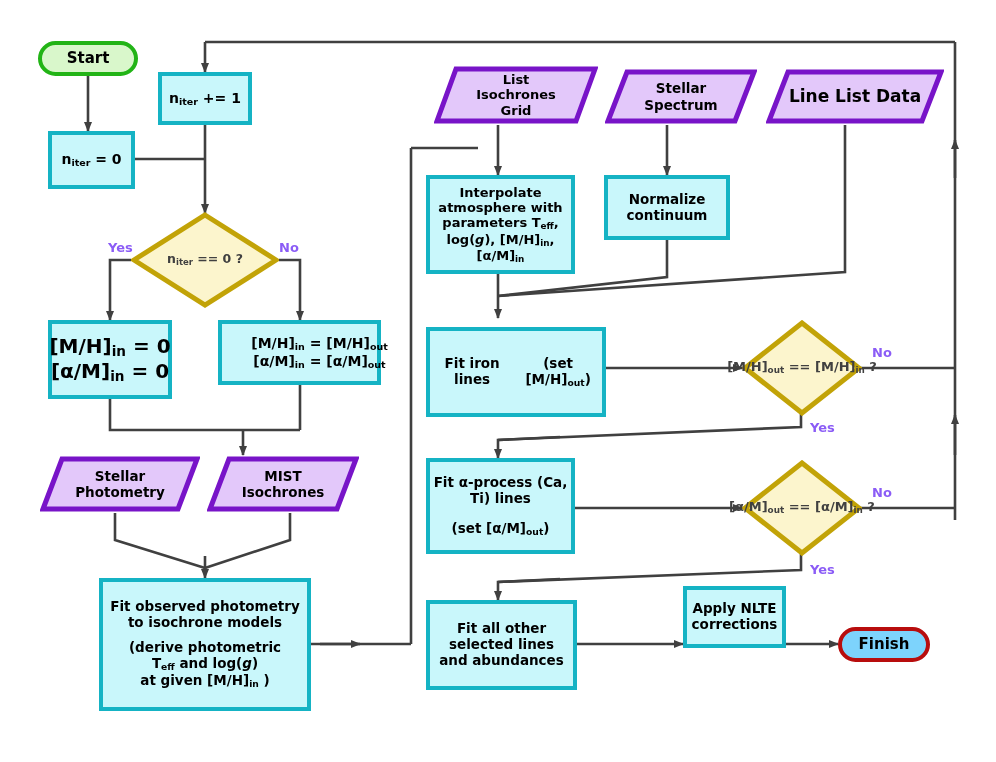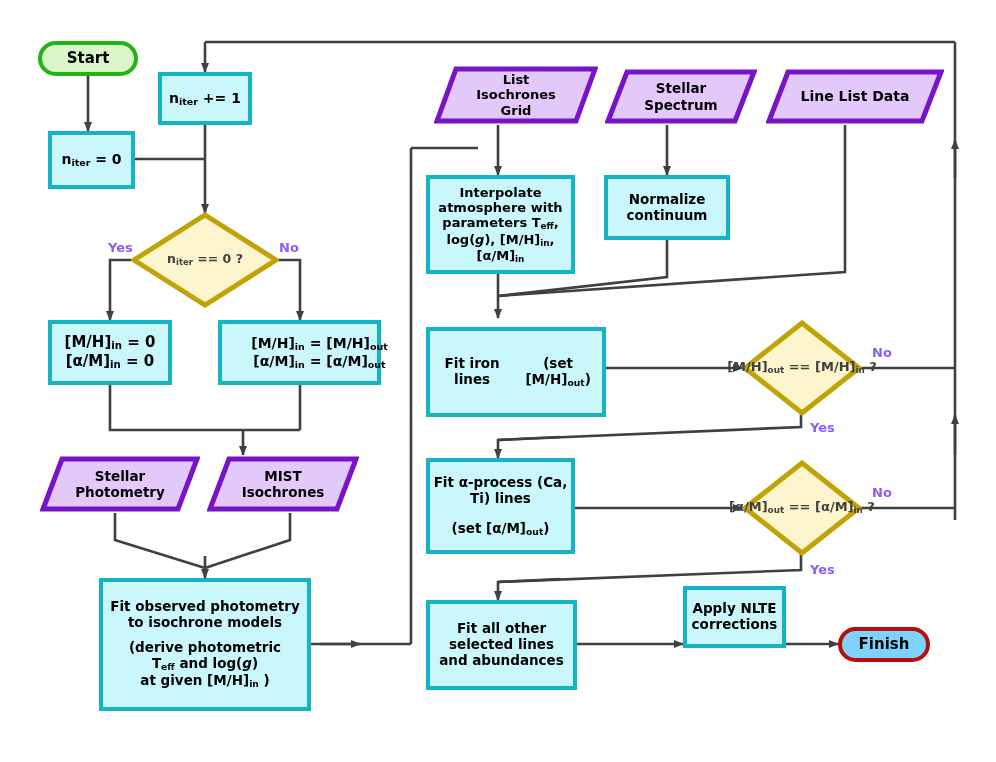--- a/index.html
+++ b/index.html
@@ -124,21 +124,21 @@
   <div class="diaWrap" style="left:131px;top:212px;width:148px;height:96px;">
     <svg width="148" height="96" style="position:absolute;left:0;top:0;">
       <polygon points="74,3 145,48 74,93 3,48" fill="#fcf5cd" stroke="#c2a307" stroke-width="5"></polygon>
     </svg>
     <span class="diaLbl" style="font-size:12.5px;">n<sub>iter</sub> == 0 ?</span>
   </div>
 
   <div class="edgelbl" style="left:108px;top:240px;">Yes</div>
   <div class="edgelbl" style="left:279px;top:240px;">No</div>
 
-  <div class="node proc" style="left:48px;top:320px;width:124px;height:65px;font-size:15px;flex-direction:column;">
+  <div class="node proc" style="left:48px;top:320px;width:124px;height:79px;font-size:20px;flex-direction:column;">
     <span class="nowrap">[M/H]<sub>in</sub> = 0</span>
     <span class="nowrap">[α/M]<sub>in</sub> = 0</span>
   </div>
 
   <div class="node proc" style="left:218px;top:320px;width:163px;height:65px;font-size:14px;flex-direction:column;padding-left:40px;">
     <span class="nowrap">[M/H]<sub>in</sub> = [M/H]<sub>out</sub></span>
     <span class="nowrap">[α/M]<sub>in</sub> = [α/M]<sub>out</sub></span>
   </div>
 
   <div class="para" style="left:40px;top:455px;width:160px;height:58px;">
@@ -188,21 +188,21 @@
     <div class="paraLbl" style="font-size:13.5px;">
       <div>Stellar</div>
       <div>Spectrum</div>
     </div>
   </div>
 
   <div class="para" style="left:766px;top:68px;width:178px;height:57px;">
     <svg width="178" height="57" style="position:absolute;left:0;top:0;">
       <polygon points="22,4 175,4 156,53 3,53" fill="#e3c8fa" stroke="#7814c8" stroke-width="5"></polygon>
     </svg>
-    <div class="paraLbl" style="font-size:14px;">
+    <div class="paraLbl" style="font-size:17px;">
       <div>Line List Data</div>
     </div>
   </div>
 
   <div class="node proc" style="left:426px;top:175px;width:149px;height:99px;font-size:13px;flex-direction:column;">
     <span>Interpolate</span>
     <span>atmosphere with</span>
     <span>parameters T<sub>eff</sub>,</span>
     <span>log(<i>g</i>), [M/H]<sub>in</sub>,</span>
     <span>[α/M]<sub>in</sub></span>

